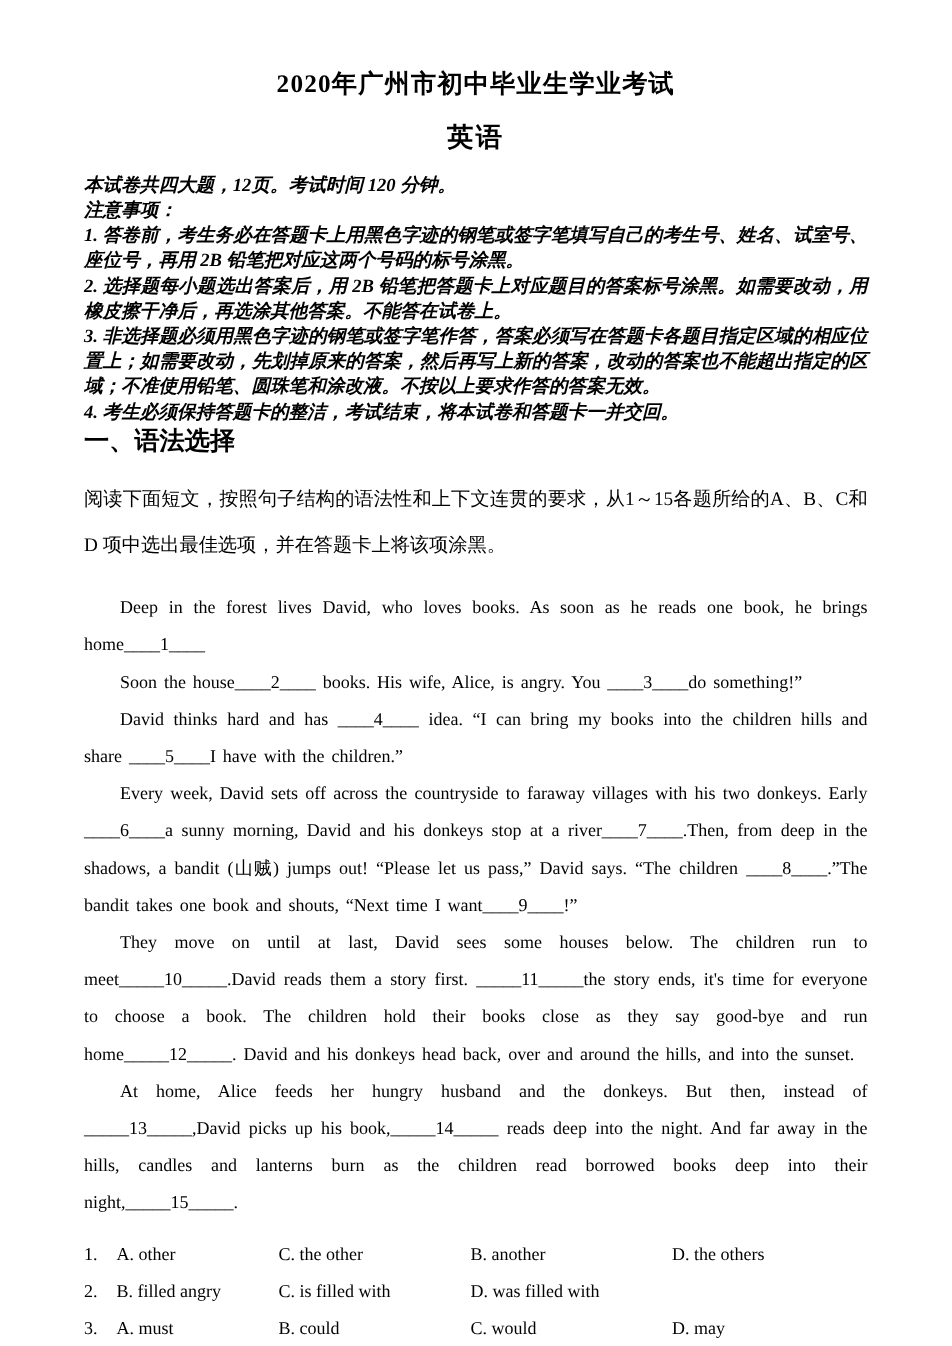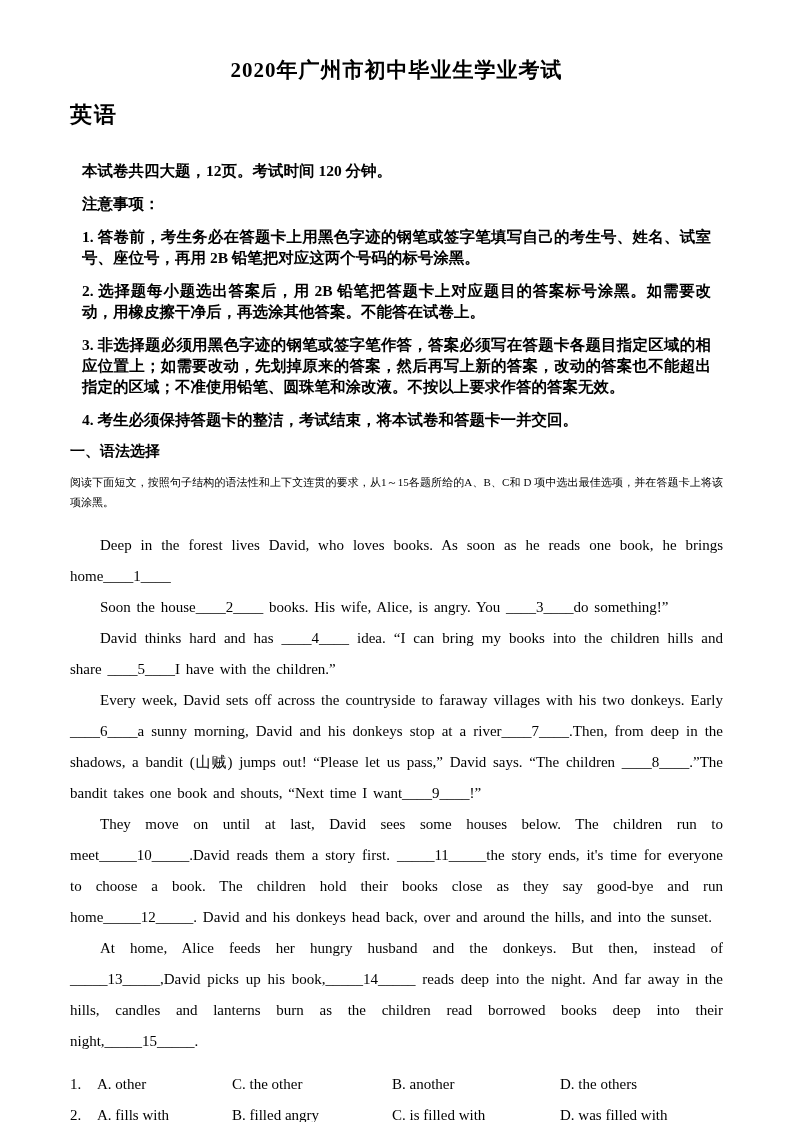--- a/index.html
+++ b/index.html
@@ -21,43 +21,42 @@
     font-size: 21px;
     font-weight: bold;
     text-align: center;
     letter-spacing: 1px;
     margin-bottom: 16px;
     font-family: "Liberation Serif", serif;
   }
   .exam-subject {
     font-size: 22px;
     font-weight: bold;
-    text-align: left;
+    text-align: center;
     letter-spacing: 2px;
-    margin-bottom: 30px;
+    margin-bottom: 14px;
   }
   .notice {
     font-size: 15.5px;
     font-weight: bold;
     line-height: 21px;
     text-align: justify;
   }
-  .notice p { margin: 12px; }
+  .notice p { margin: 0; font-style: italic; }
   .section-header {
-    font-size: 15px;
+    font-size: 21px;
     font-weight: bold;
     margin-top: 2px;
     line-height: 22px;
-    font-family: Liberation Mono, monospace;
   }
   .section-intro {
-    font-size: 11px;
-    line-height: 20px;
+    font-size: 16px;
+    line-height: 38px;
     text-align: justify;
-    margin-top: 8px;
+    margin-top: 20px;
   }
   .passage {
     margin-top: 18px;
   }
   .passage p {
     font-size: 15px;
     line-height: 31px;
     text-align: justify;
     text-indent: 30px;
     margin: 0;
@@ -107,21 +106,20 @@
   <div class="options">
     <div class="opt-row">
       <span>1.</span>
       <span>A. other</span>
       <span>C. the other</span>
       <span>B. another</span>
       <span>D. the others</span>
     </div>
     <div class="opt-row">
       <span>2.</span>
-      <span>A. fills with</span>
       <span>B. filled angry</span>
       <span>C. is filled with</span>
       <span>D. was filled with</span>
     </div>
     <div class="opt-row">
       <span>3.</span>
       <span>A. must</span>
       <span>B. could</span>
       <span>C. would</span>
       <span>D. may</span>

